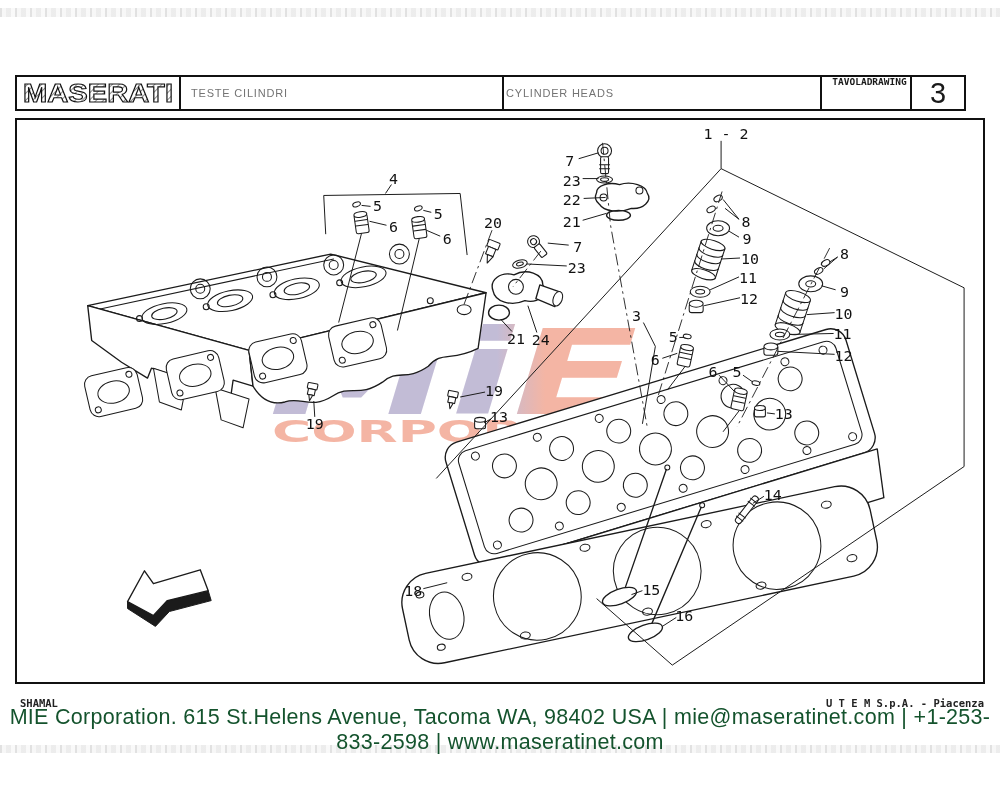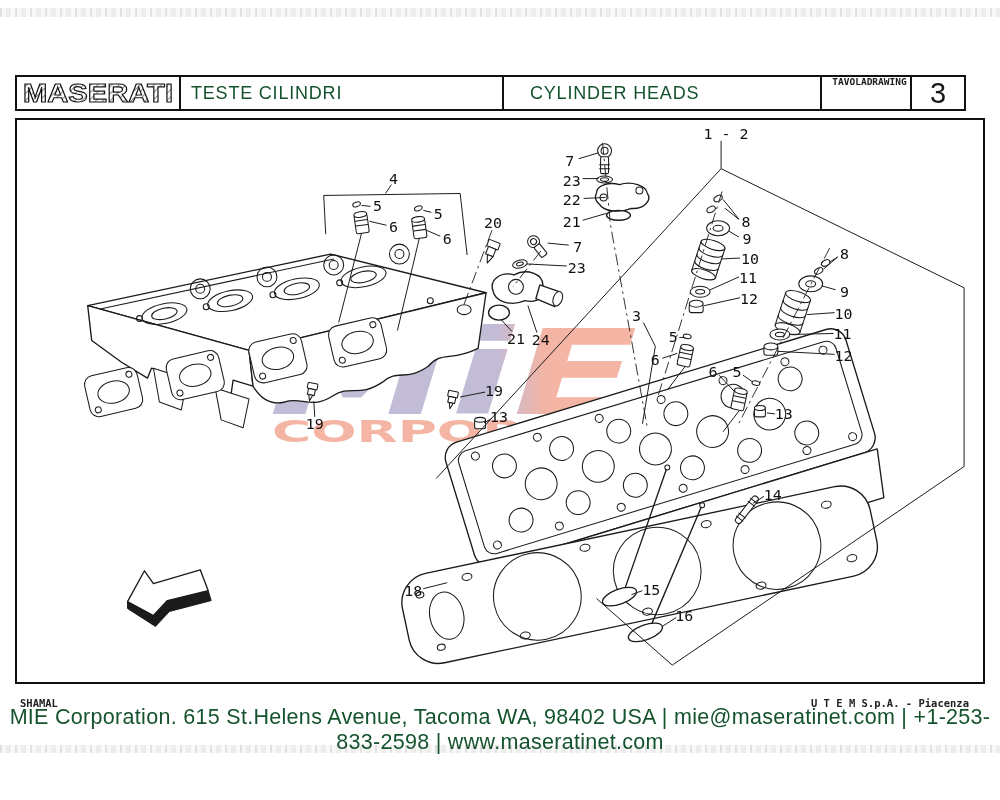--- a/index.html
+++ b/index.html
@@ -8,32 +8,32 @@
   .noise{position:absolute;left:0;width:1000px;opacity:.45;
          background:repeating-linear-gradient(90deg,#bdbdbd 0 2px,#ededed 2px 6px,#d6d6d6 6px 11px,#f2f2f2 11px 15px);}
   .noise.top{top:8px;height:9px;}
   .noise.bottom{top:745px;height:8px;}
   .hdr{position:absolute;left:15px;top:75px;width:951px;height:36px;display:flex;
        border:2px solid #111;box-sizing:border-box;background:#fff;}
   .hcell{border-left:2px solid #111;display:flex;align-items:center;box-sizing:border-box;}
   .hcell:first-child{border-left:none;}
   .c-logo{width:162px;justify-content:center;}
   .c-it{width:323px;padding-left:10px;}
-  .c-en{width:318px;padding-left:26px;}
+  .c-en{width:318px;padding-left:2px;}
   .c-tav{width:90px;flex-direction:row;align-items:flex-start;justify-content:center;padding-left:7px;}
   .c-num{flex:1;justify-content:center;}
-  .title-txt{font-size:18px;letter-spacing:.8px;color:#14532d;}
+  .title-txt{font-size:11px;letter-spacing:.8px;color:#737373;}
   .tav-txt{font-family:"DejaVu Sans Mono",monospace;font-size:9.5px;font-weight:bold;line-height:10.5px;color:#1a1a1a;}
   .num-txt{font-size:29px;color:#1a1a1a;}
   .frame{position:absolute;left:15px;top:118px;width:970px;height:566px;border:2px solid #111;box-sizing:border-box;background:#fff;}
   .frame svg{display:block;width:100%;height:100%;}
   .plates{position:absolute;left:15px;top:687px;width:970px;height:14px;
           font-family:"DejaVu Sans Mono",monospace;font-size:10.5px;font-weight:bold;color:#222;margin-top:10px;}
   .plate-l{position:absolute;left:5px;top:0;}
-  .plate-r{position:absolute;right:16px;top:0;}
+  .plate-r{position:absolute;right:1px;top:0;}
   .footer{position:absolute;left:0;top:705px;width:1000px;text-align:center;
           font-size:21.5px;letter-spacing:.3px;color:#14532d;}
   
   .ln{fill:none;stroke:#1b1b1b;stroke-width:1.35;stroke-linejoin:round;stroke-linecap:round;}
   .ln2{fill:none;stroke:#1b1b1b;stroke-width:1.05;stroke-linejoin:round;stroke-linecap:round;}
   .fw{fill:#ffffff;stroke:#1b1b1b;stroke-width:1.35;stroke-linejoin:round;}
   .fw2{fill:#ffffff;stroke:#1b1b1b;stroke-width:1.05;stroke-linejoin:round;}
   .dk{fill:#1b1b1b;stroke:#1b1b1b;stroke-width:1;}
   .dashdot{fill:none;stroke:#1b1b1b;stroke-width:.9;stroke-dasharray:12 4 2.5 4;}
   .leader{fill:none;stroke:#1b1b1b;stroke-width:1;}

